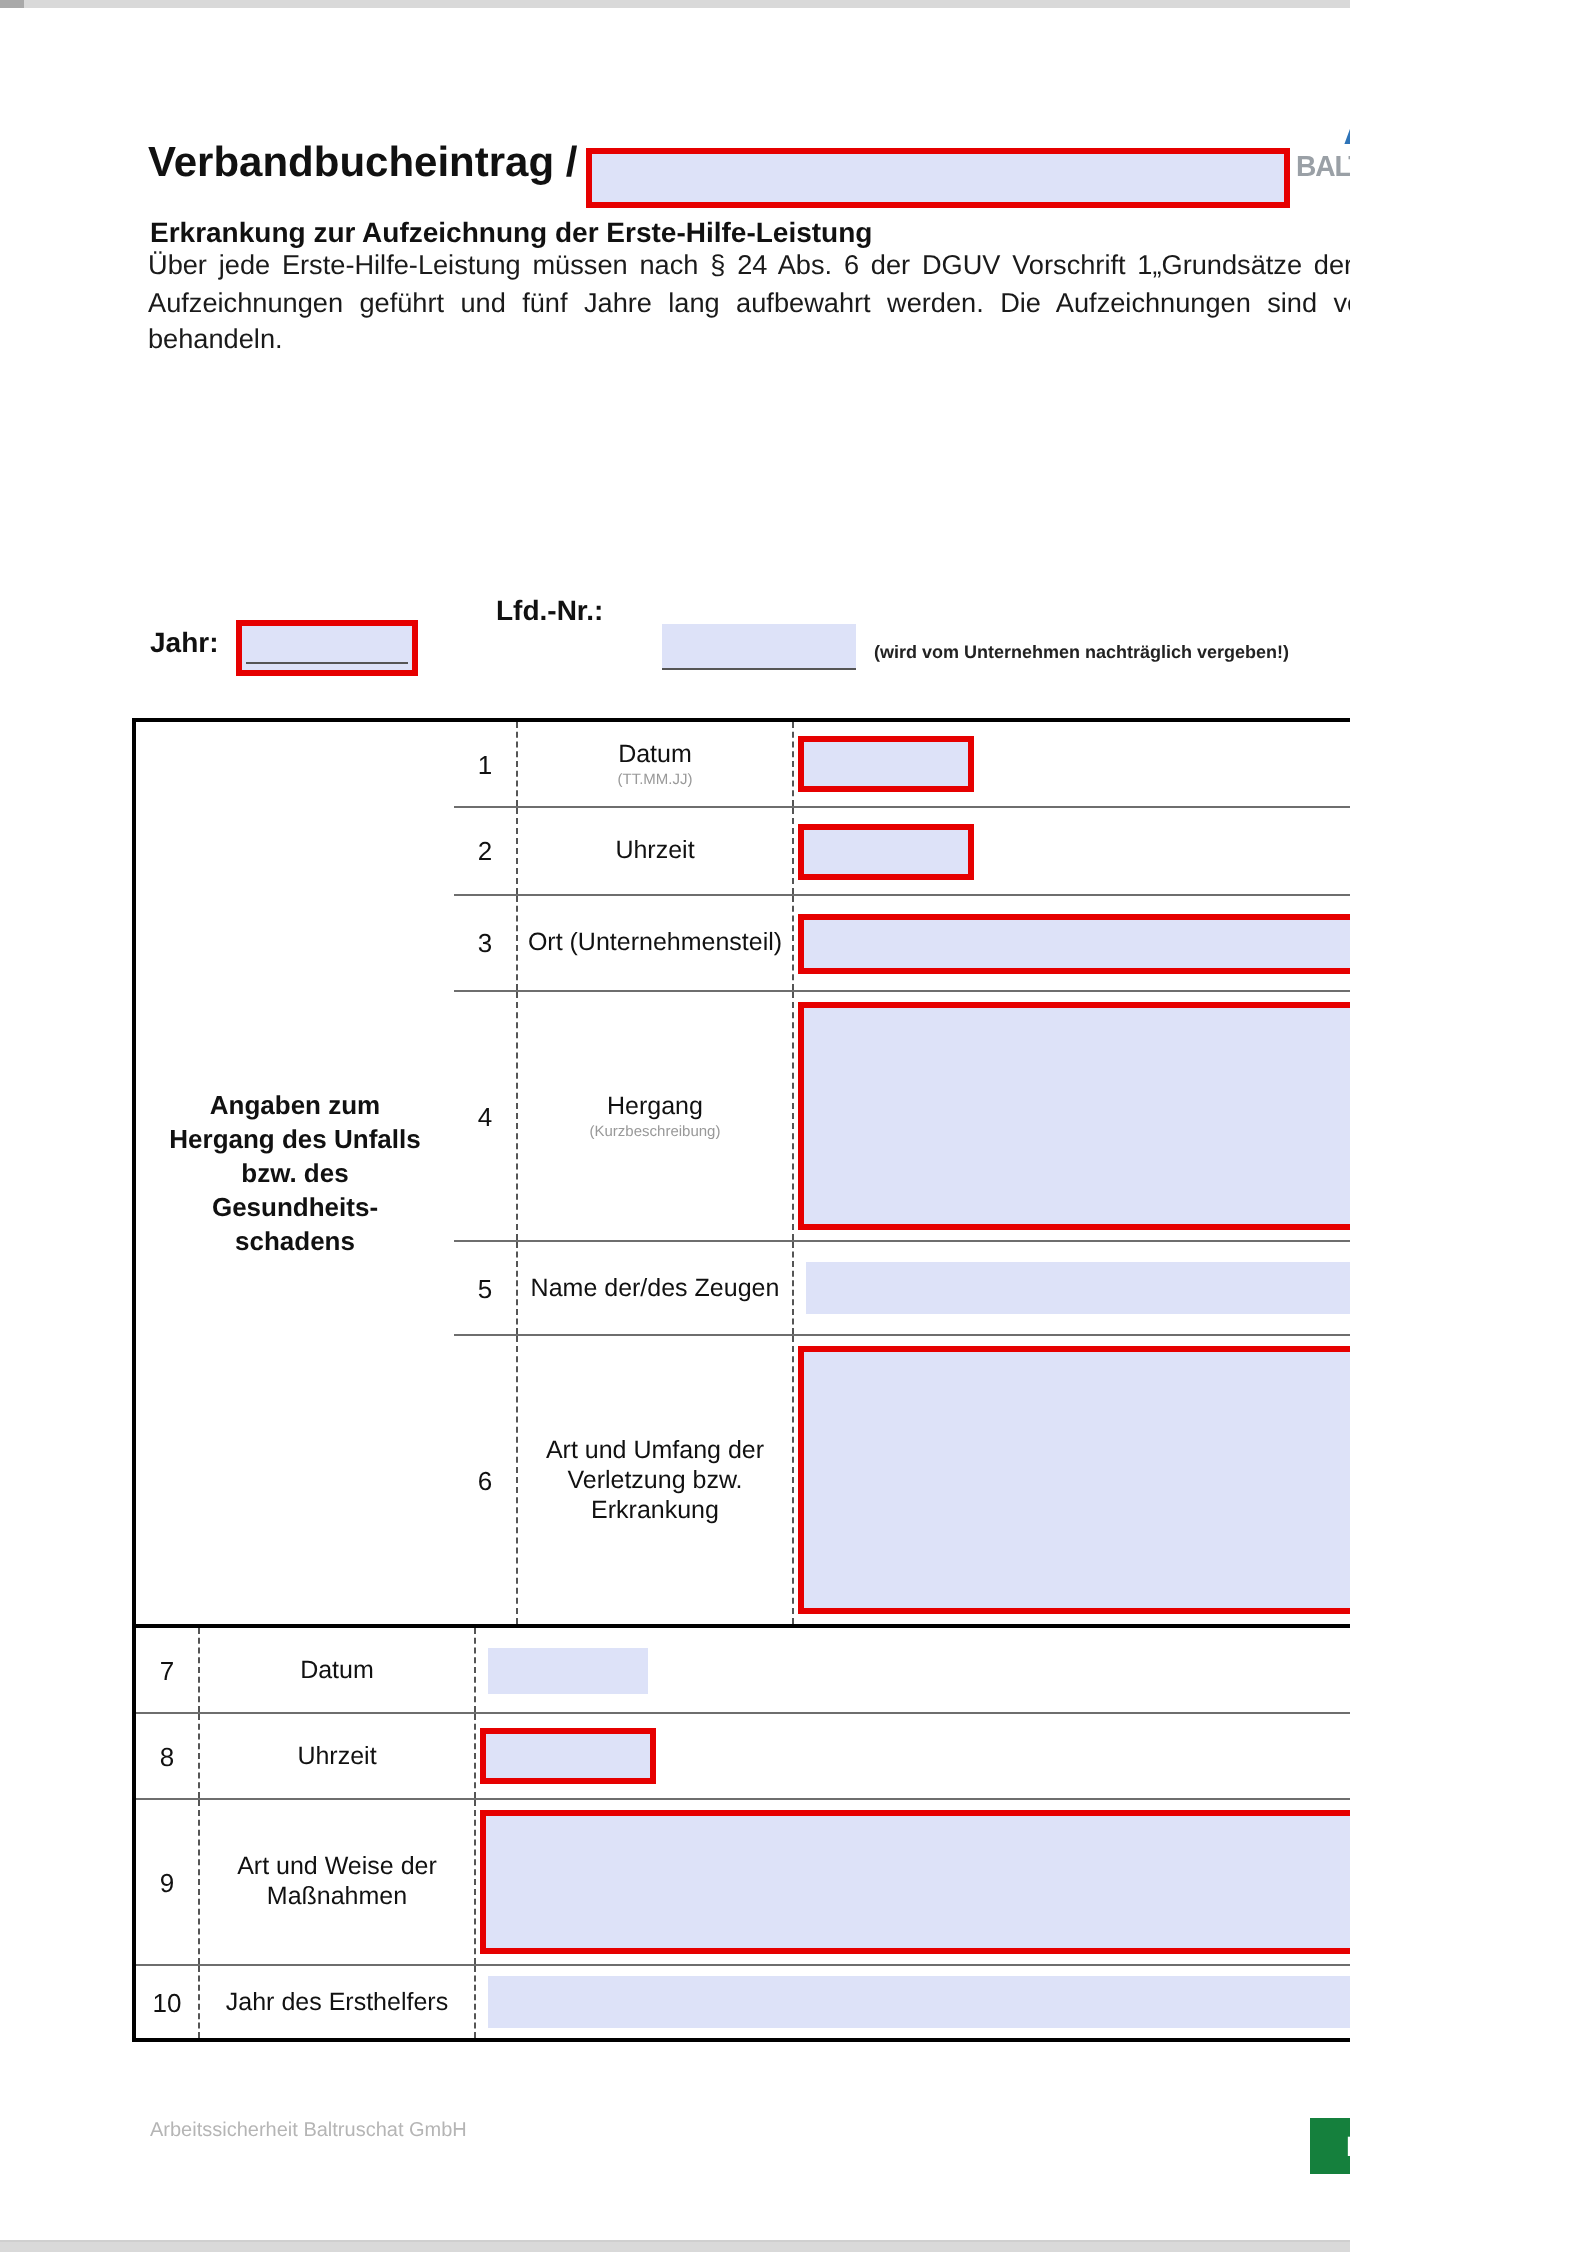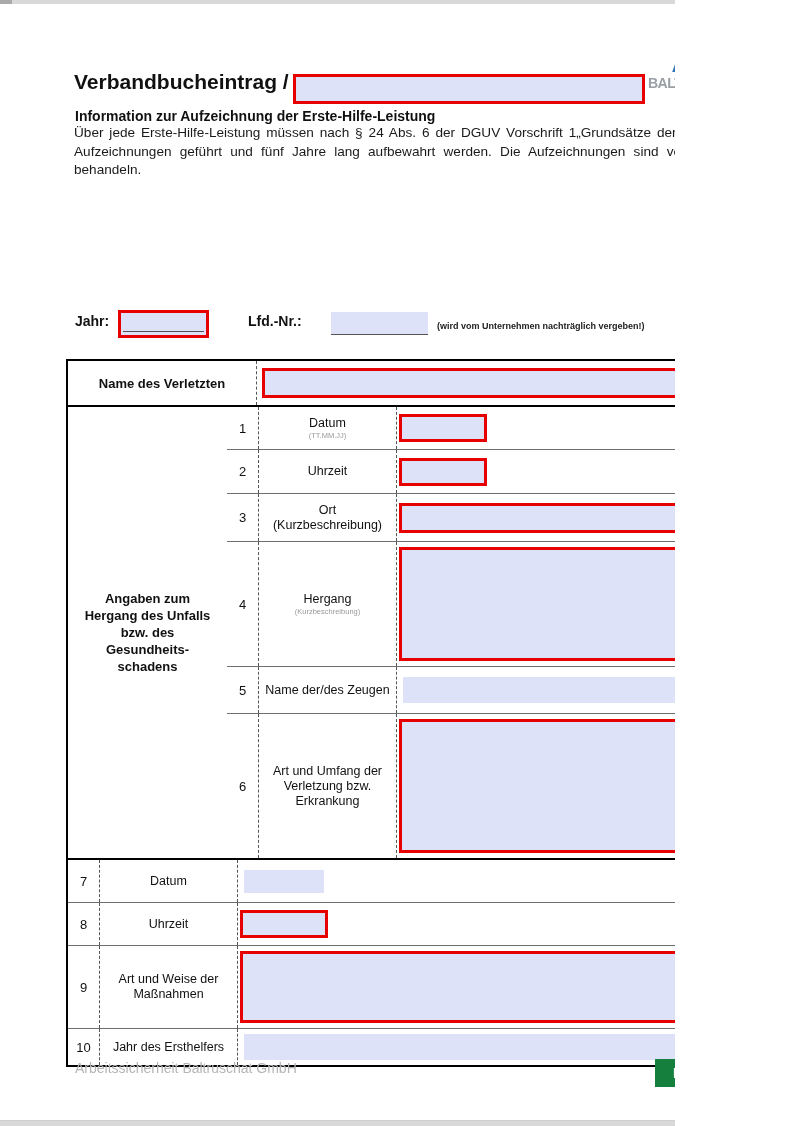--- a/index.html
+++ b/index.html
@@ -21,21 +21,21 @@
   .info-heading{left:75px;top:108px;font-size:14px;font-weight:bold;}
   .para{left:74px;width:678px;font-size:13.6px;line-height:18.6px;text-align:justify;color:#1a1a1a;}
   .para1{top:124px;}
   .para2{top:202px;}
   .instruction{left:75px;top:272px;font-size:14px;font-weight:bold;}
 
   
   .year-label{left:75px;top:313px;font-size:14px;font-weight:bold;}
   .year-input{left:118px;top:310px;width:85px;height:22px;background:#dde2f8;border:3px solid #e60000;}
   .inner-line{position:absolute;left:2px;right:2px;bottom:3px;border-top:1px solid #555;}
-  .serial-label{left:248px;top:313px;font-size:14px;font-weight:bold;}
+  .serial-label{left:248px;top:297px;font-size:14px;font-weight:bold;}
   .serial-input{left:331px;top:312px;width:97px;height:22px;background:#dde2f8;border-bottom:1px solid #555;}
   .serial-note{left:437px;top:321px;font-size:9px;font-weight:bold;color:#222;}
 
   
   .ftable{left:66px;top:359px;width:689px;border:2px solid #000;background:#fff;}
   .fheader{display:flex;height:44px;border-bottom:2px solid #000;}
   .hdr-left{width:188px;border-right:1px dashed #555;display:flex;align-items:center;justify-content:center;}
   .hdr-label{font-size:13px;font-weight:bold;}
   .hdr-inputwrap{flex:1;display:flex;align-items:center;}
   .hdr-input{flex:1;height:24px;margin:0 6px 0 5px;background:#dde2f8;border:3px solid #e60000;}
@@ -59,21 +59,21 @@
   .inp-small{width:82px;height:22px;}
   .inp-small-plain{width:80px;height:23px;}
   .inp-fill{flex:1;margin-right:4px;height:24px;}
   .inp-fill-plain{flex:1;margin-right:8px;height:26px;}
   .r1{height:42px;} .r2{height:43px;} .r3{height:47px;} .r4{height:124px;}
   .r5{height:46px;} .r6{height:144px;} .r7{height:42px;} .r8{height:42px;}
   .r9{height:82px;} .r10{height:36px;}
   .h-area4{height:108px;} .h-area6{height:128px;} .h-area9{height:66px;}
 
   
-  .footer-company{left:75px;top:1060px;font-size:14px;color:#b5b5b5;}
+  .footer-company{left:75px;top:1060px;font-size:10px;color:#b5b5b5;}
   .print-btn{left:655px;top:1059px;width:92px;height:28px;background:#15803d;color:#fff;
              font-size:14px;font-weight:bold;display:flex;align-items:center;justify-content:center;
              border:none;cursor:pointer;}
 </style>
 </head>
 <body>
 
 <div class="page">
 
   <div class="abs top-strip"></div>
@@ -82,41 +82,33 @@
   <div class="abs doc-title">Verbandbucheintrag /</div>
   <div class="abs title-input"></div>
 
   <svg class="abs logo" viewBox="0 0 106 60">
     <text x="24" y="38" font-family="DejaVu Sans, sans-serif" font-weight="bold" font-size="42" fill="#2e74b8">A</text>
     <text x="55" y="38" font-family="DejaVu Sans, sans-serif" font-weight="bold" font-size="42" fill="#8d959c">S</text>
     <text x="0" y="54" font-family="Liberation Sans, sans-serif" font-weight="bold" font-size="14.5" fill="#9aa0a6" letter-spacing="-0.6" textLength="98" lengthAdjust="spacingAndGlyphs">BALTRUSCHAT</text>
     <text x="105" y="54" font-family="Liberation Sans, sans-serif" font-weight="bold" font-size="4.5" fill="#2e74b8" transform="rotate(-90 102 54)">GmbH</text>
   </svg>
 
-  <div class="abs info-heading">Information zur Aufzeichnung der Erste-Hilfe-Leistung</div>
+  <div class="abs info-heading">Erkrankung zur Aufzeichnung der Erste-Hilfe-Leistung</div>
   <div class="abs para para1">Über jede Erste-Hilfe-Leistung müssen nach § 24 Abs. 6 der DGUV Vorschrift 1„Grundsätze der Prävention“ Aufzeichnungen geführt und fünf Jahre lang aufbewahrt werden. Die Aufzeichnungen sind vertraulich zu behandeln.</div>
 
   <div class="abs year-label">Jahr:</div>
   <div class="abs year-input">
       <div class="inner-line"></div>
     </div>
   <div class="abs serial-label">Lfd.-Nr.:</div>
   <div class="abs serial-input"></div>
   <div class="abs serial-note">(wird vom Unternehmen nachträglich vergeben!)</div>
 
   <div class="abs ftable">
 
-    <div class="fheader">
-      <div class="hdr-left">
-        <span class="hdr-label">Name des Verletzten</span>
-      </div>
-      <div class="hdr-inputwrap">
-        <div class="hdr-input"></div>
-      </div>
-    </div>
 
     <div class="fsection">
       <div class="groupcell">
         <div class="grouplabel">Angaben zum Hergang des Unfalls bzw. des Gesundheits-schadens</div>
       </div>
       <div class="rowsarea">
 
         <div class="frow r1">
           <div class="cell-num">1</div>
           <div class="cell-label">
@@ -135,21 +127,21 @@
 
           </div>
           <div class="cell-input">
             <div class="req inp-small"></div>
           </div>
         </div>
 
         <div class="frow r3">
           <div class="cell-num">3</div>
           <div class="cell-label">
-            <span>Ort (Kurzbeschreibung)</span>
+            <span>Ort (Unternehmensteil)</span>
 
           </div>
           <div class="cell-input">
             <div class="req inp-fill"></div>
           </div>
         </div>
 
         <div class="frow r4">
           <div class="cell-num">4</div>
           <div class="cell-label">

